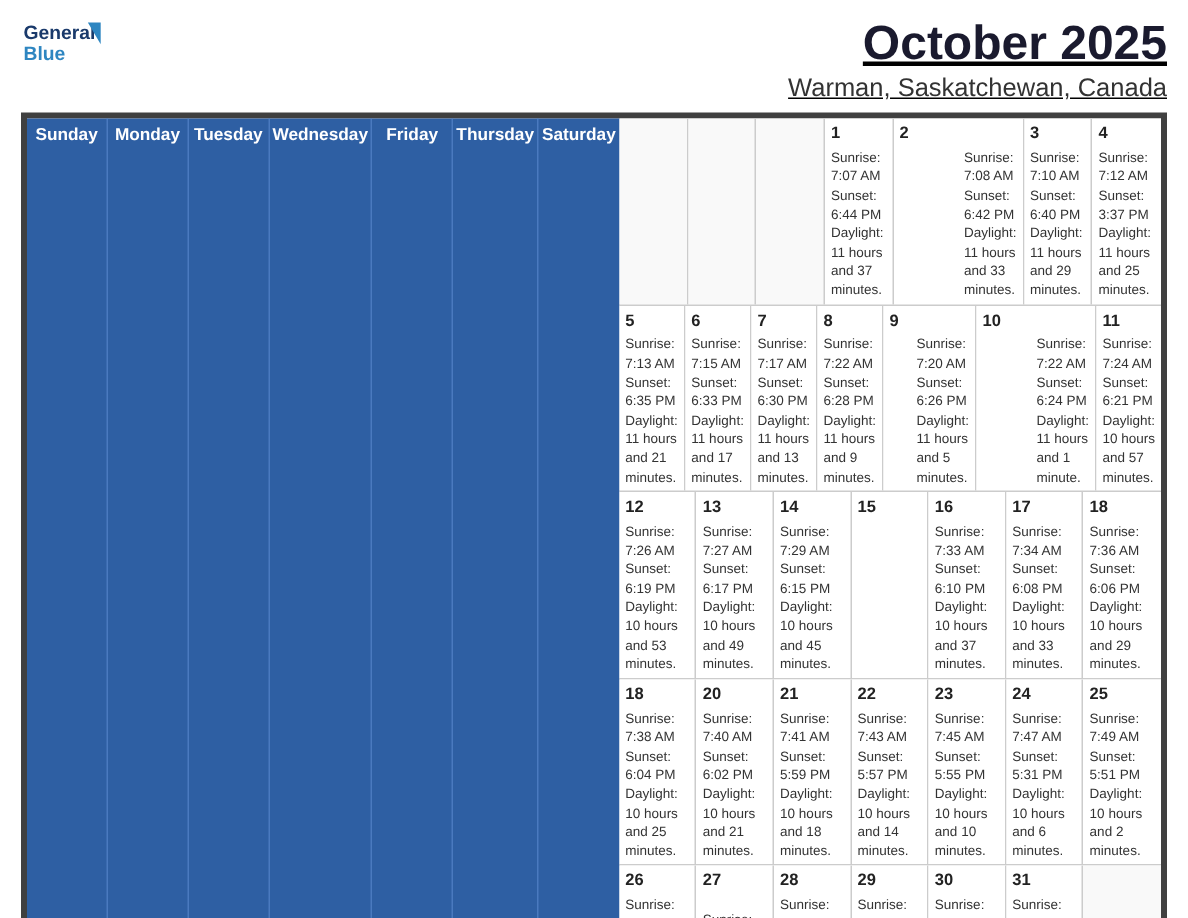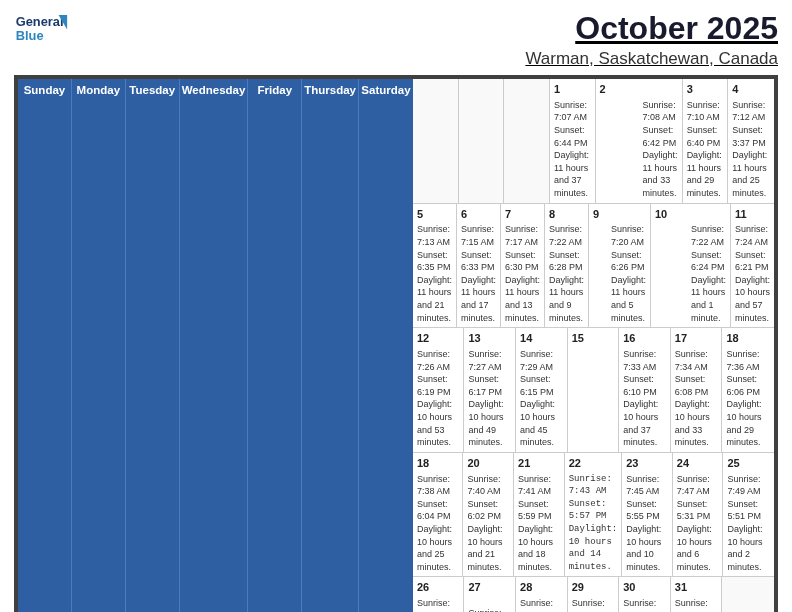--- a/index.html
+++ b/index.html
@@ -260,21 +260,21 @@
 Daylight: 10 hours and 21 minutes.</div>
           </div>
           <div class="cal-cell">
             <span class="day-num">21</span>
             <div class="cell-text" style="white-space: pre-line;">Sunrise: 7:41 AM
 Sunset: 5:59 PM
 Daylight: 10 hours and 18 minutes.</div>
           </div>
           <div class="cal-cell">
             <span class="day-num">22</span>
-            <div class="cell-text" style="white-space: pre-line; font-family: Liberation Mono, monospace;">Sunrise: 7:43 AM
+            <div class="cell-text" style="white-space: pre-line;">Sunrise: 7:43 AM
 Sunset: 5:57 PM
 Daylight: 10 hours and 14 minutes.</div>
           </div>
           <div class="cal-cell">
             <span class="day-num">23</span>
             <div class="cell-text" style="white-space: pre-line;">Sunrise: 7:45 AM
 Sunset: 5:55 PM
 Daylight: 10 hours and 10 minutes.</div>
           </div>
           <div class="cal-cell">

